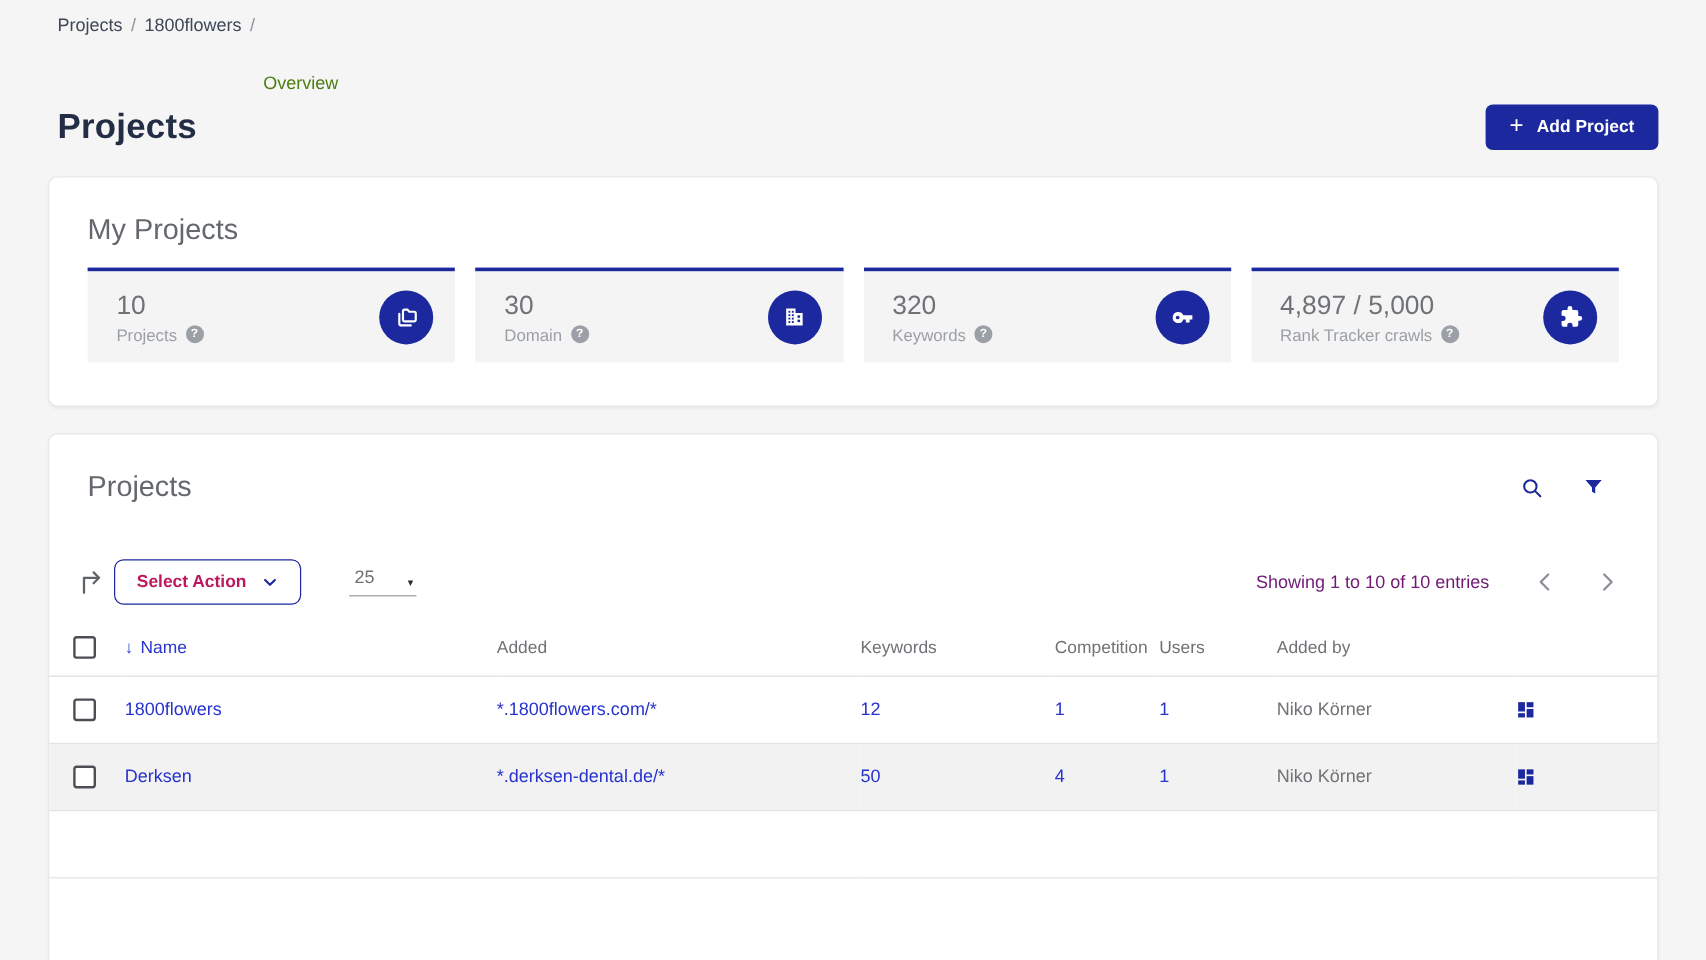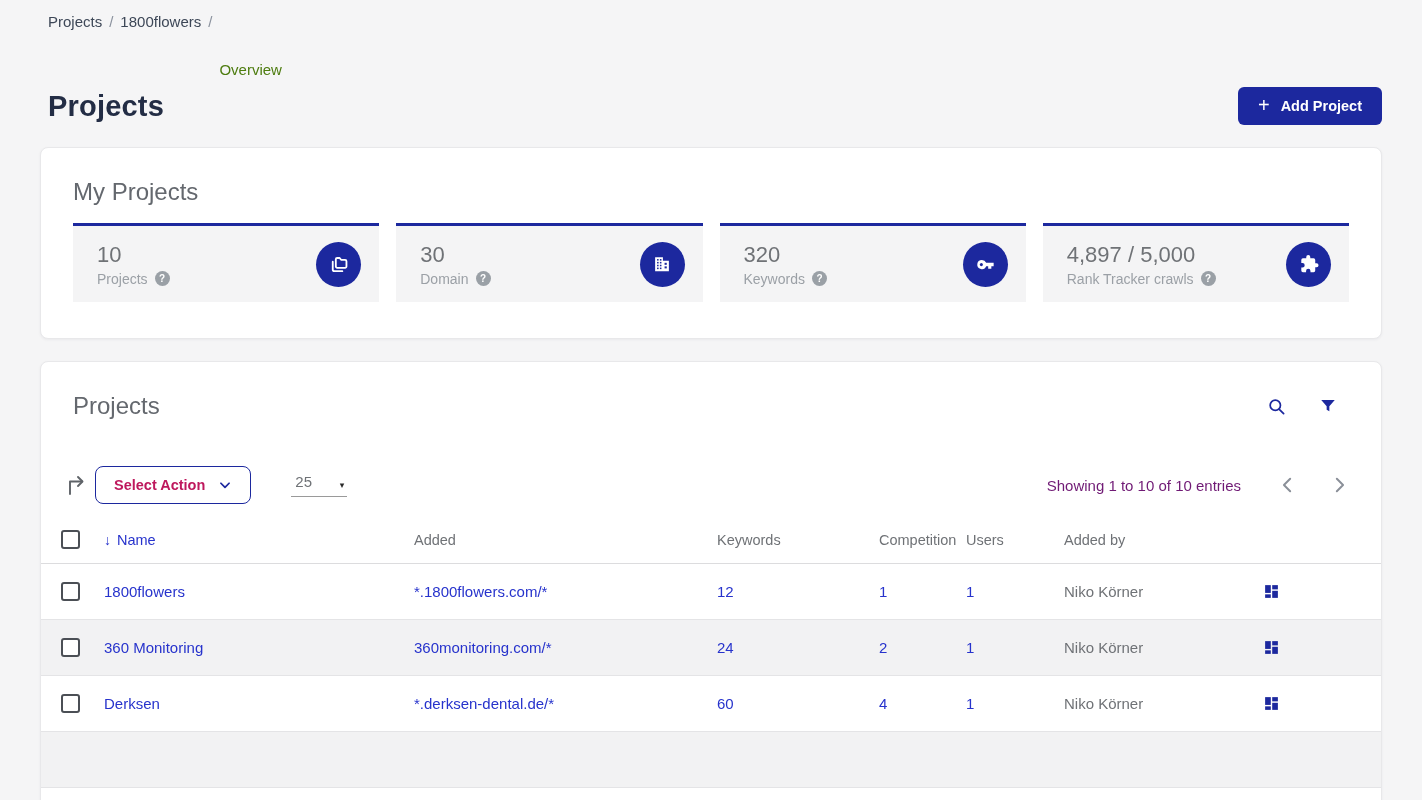--- a/index.html
+++ b/index.html
@@ -283,63 +283,44 @@
         <td>
           <svg class="grid-icon" width="17" height="17" viewBox="0 0 24 24" fill="#1c289e">
             <rect x="3" y="3" width="8" height="11"></rect>
                 <rect x="13" y="3" width="8" height="6"></rect>
             <rect x="13" y="11" width="8" height="10"></rect>
                 <rect x="3" y="16" width="8" height="5"></rect>
           </svg>
         </td>
       </tr>
 
+
+
       <tr>
         <td>
               <div class="checkbox"></div>
             </td>
-        <td class="link-cell">360 Monitoring</td>
-        <td class="link-cell">360monitoring.com/*</td>
-        <td class="link-cell">24</td>
-        <td class="link-cell">2</td>
+        <td class="link-cell">Derksen</td>
+        <td class="link-cell">*.derksen-dental.de/*</td>
+        <td class="link-cell">50</td>
+        <td class="link-cell">4</td>
         <td class="link-cell">1</td>
         <td class="gray-cell">Niko Körner</td>
         <td>
           <svg class="grid-icon" width="17" height="17" viewBox="0 0 24 24" fill="#1c289e">
             <rect x="3" y="3" width="8" height="11"></rect>
                 <rect x="13" y="3" width="8" height="6"></rect>
             <rect x="13" y="11" width="8" height="10"></rect>
                 <rect x="3" y="16" width="8" height="5"></rect>
           </svg>
         </td>
       </tr>
 
 
       <tr>
-        <td>
-              <div class="checkbox"></div>
-            </td>
-        <td class="link-cell">Derksen</td>
-        <td class="link-cell">*.derksen-dental.de/*</td>
-        <td class="link-cell">60</td>
-        <td class="link-cell">4</td>
-        <td class="link-cell">1</td>
-        <td class="gray-cell">Niko Körner</td>
-        <td>
-          <svg class="grid-icon" width="17" height="17" viewBox="0 0 24 24" fill="#1c289e">
-            <rect x="3" y="3" width="8" height="11"></rect>
-                <rect x="13" y="3" width="8" height="6"></rect>
-            <rect x="13" y="11" width="8" height="10"></rect>
-                <rect x="3" y="16" width="8" height="5"></rect>
-          </svg>
-        </td>
-      </tr>
-
-
-      <tr>
         <td></td>
         <td class="link-cell"></td>
         <td class="link-cell"></td>
         <td class="link-cell"></td>
         <td class="link-cell"></td>
         <td class="link-cell"></td>
         <td class="gray-cell"></td>
         <td>
           
         </td>

